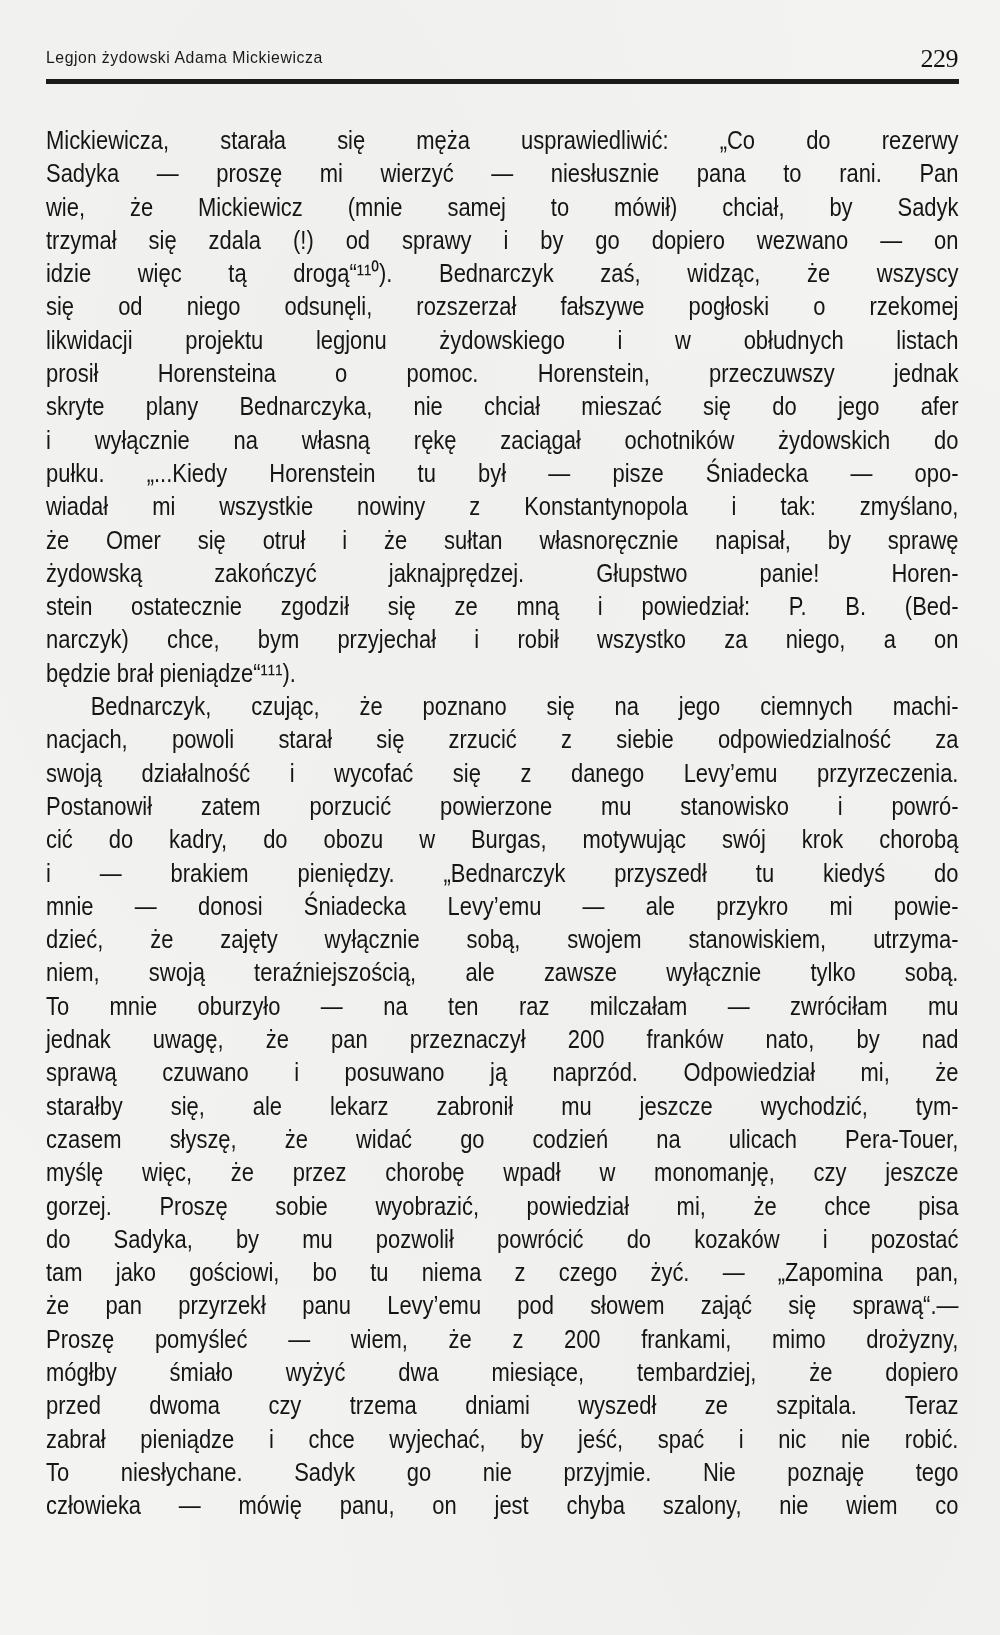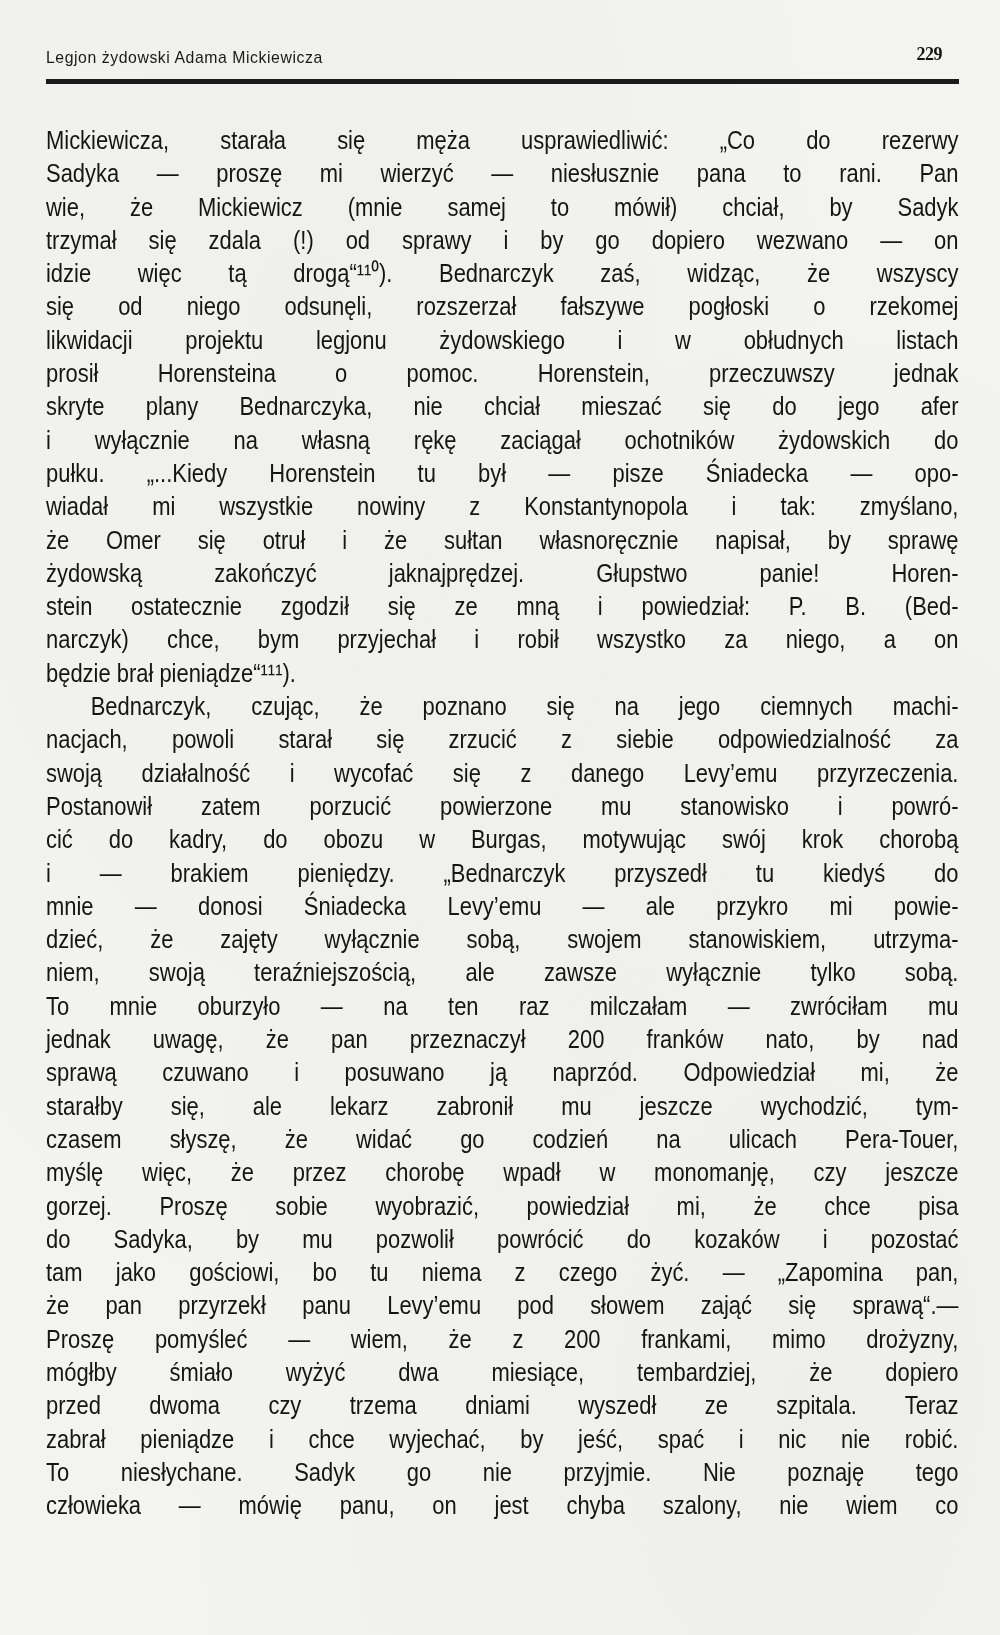--- a/index.html
+++ b/index.html
@@ -37,25 +37,25 @@
     top: 4px;
     font-family: "Liberation Sans", sans-serif;
     font-size: 17px;
     letter-spacing: 0.6px;
     transform: scaleX(0.93);
     transform-origin: left center;
     color: #1a1a1a;
   }
   .page-number {
     position: absolute;
-    right: 16px;
+    right: 0;
     top: 0;
     font-family: "Liberation Serif", serif;
-    font-size: 18px;
-    font-weight: bold;
+    font-size: 26px;
+    font-weight: normal;
     letter-spacing: -0.5px;
     color: #141414;
   }
   .head-rule {
     position: absolute;
     left: 46px;
     top: 79px;
     width: 913px;
     height: 5px;
     background: #1b1b1b;

